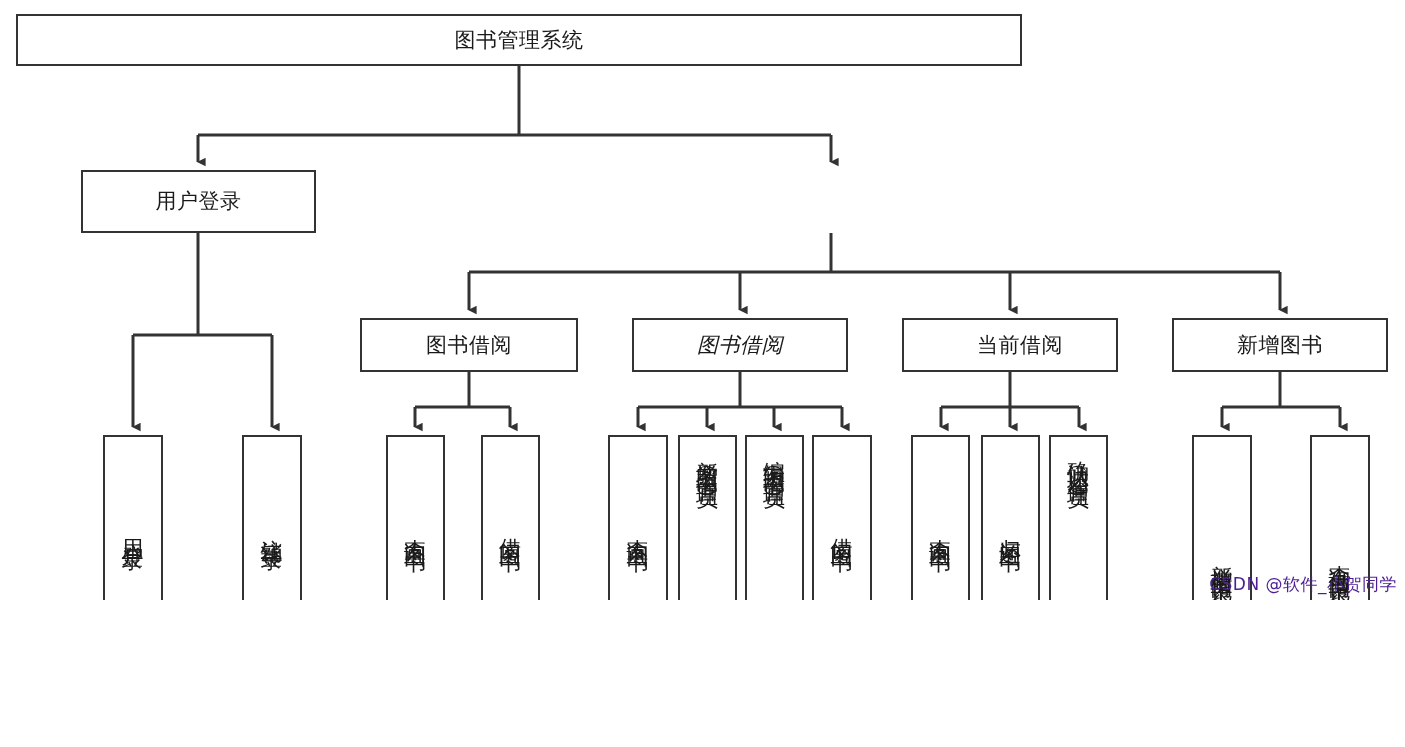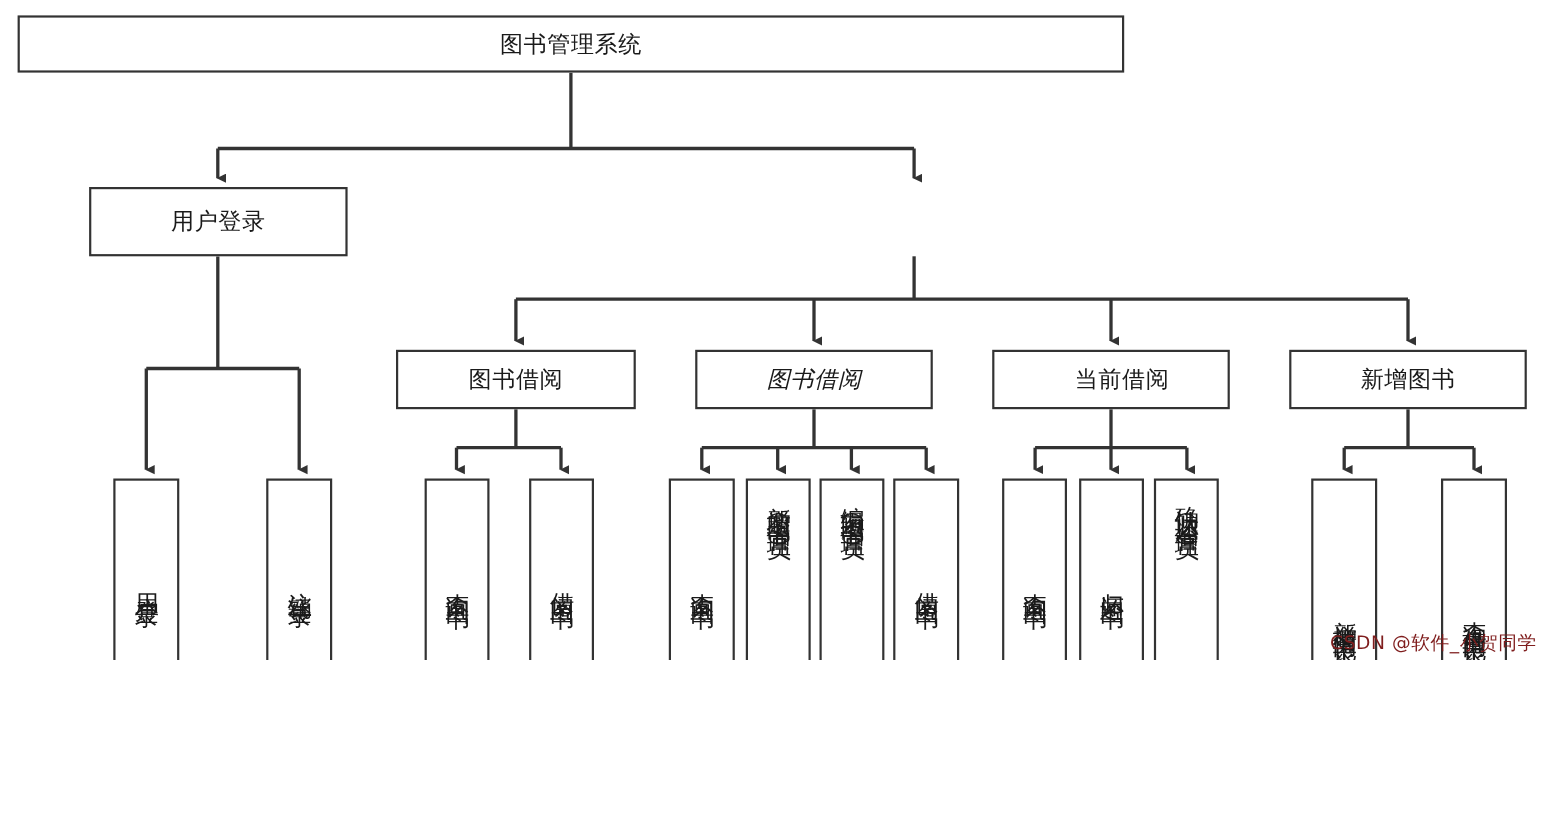--- a/index.html
+++ b/index.html
@@ -65,21 +65,21 @@
     margin-top: 78px;
   }
   .node.vertical.midshort .node-label {
     margin-top: 104px;
   }
   .watermark {
     position: absolute;
     right: 8px;
     bottom: 4px;
     font-size: 17px;
-    color: #7f1d1d;
+    color: #4c1d95;
     letter-spacing: 0.5px;
     white-space: nowrap;
     font-family: "DejaVu Sans", "Liberation Sans", sans-serif;
   }
 </style>
 </head>
 <body>
 
 <div id="diagram-root">
 

